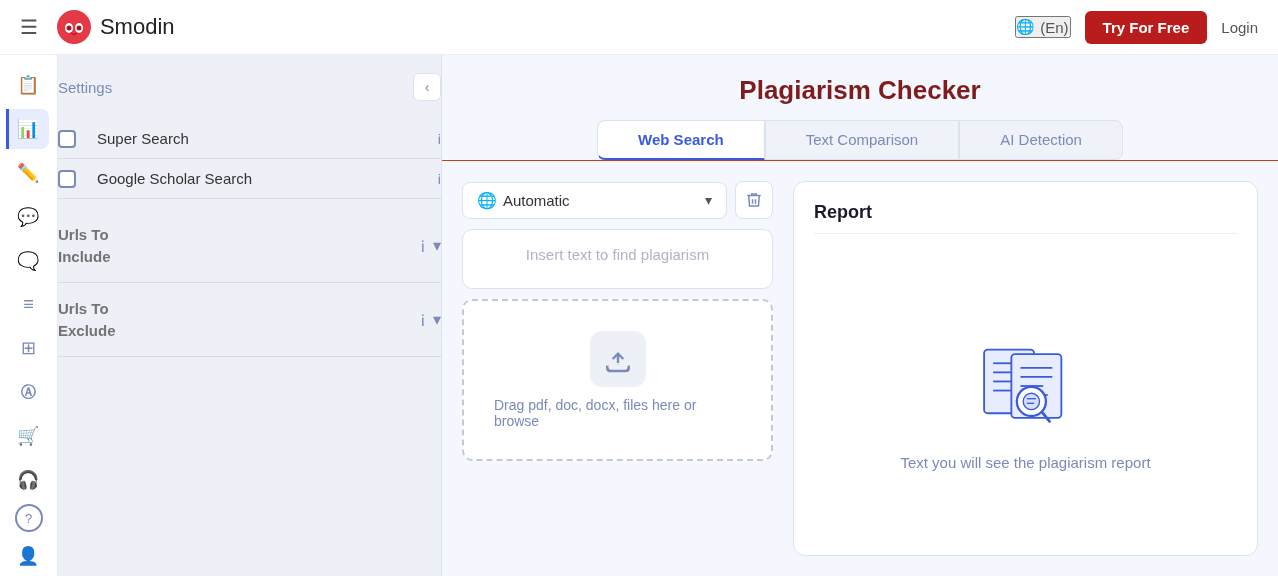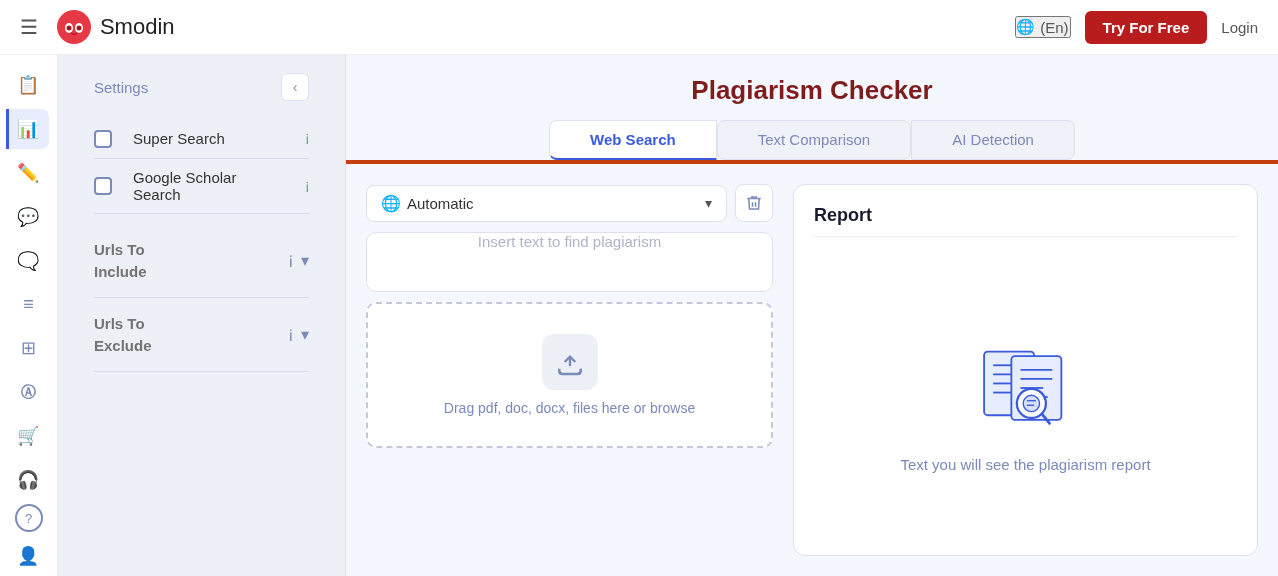--- a/index.html
+++ b/index.html
@@ -35,22 +35,22 @@
     }
     .sidebar-icon-item {
       width: 40px; height: 40px; display: flex; align-items: center; justify-content: center;
       border-radius: 8px; cursor: pointer; color: #7b8ab8; font-size: 18px;
       position: relative;
     }
     .sidebar-icon-item.active { background: #e8ecff; color: #3b5bdb; border-left: 3px solid #3b5bdb; border-radius: 0 8px 8px 0; margin-left: -3px; width: 43px; }
 
     
     .settings-panel {
-      width: 288px; background: #eef0f8; border-right: 1px solid #dde0ee;
-      padding: 18px 36px; display: flex; flex-direction: column; gap: 0;
+      width: 384px; background: #eef0f8; border-right: 1px solid #dde0ee;
+      padding: 18px 0; display: flex; flex-direction: column; gap: 0;
     }
     .settings-header {
       display: flex; align-items: center; justify-content: space-between;
       margin-bottom: 18px;
     }
     .settings-title { font-size: 15px; color: #7b8ab8; font-weight: 500; }
     .collapse-btn {
       width: 28px; height: 28px; background: #fff; border-radius: 6px;
       border: 1px solid #dde0ee; display: flex; align-items: center; justify-content: center;
       cursor: pointer; color: #7b8ab8; font-size: 14px;
@@ -80,26 +80,26 @@
     
     .main-content { flex: 1; display: flex; flex-direction: column; background: #f5f7ff; overflow: hidden; }
 
     .page-header {
       text-align: center; padding: 20px 0 0 0; background: #f5f7ff;
     }
     .page-title { font-size: 26px; font-weight: 700; color: #7f1d1d; margin-bottom: 14px; }
 
     .tabs-bar {
       display: flex; justify-content: center; gap: 0; margin-bottom: 0;
-      border-bottom: 4px solid #c2410c; background: #f5f7ff; padding: 0 40px;
+      border-bottom: 1px solid #c2410c; background: #f5f7ff; padding: 0 40px;
     }
     .tab-item {
       padding: 10px 40px; font-size: 15px; cursor: pointer; color: #7b8ab8;
       border: 1px solid #dde0ee; background: #f0f2fa; margin: 0;
-      border-radius: 8px;
+      border-radius: 0;
     }
     .tab-item:first-child { border-radius: 8px 0 0 8px; }
     .tab-item:last-child { border-radius: 0 8px 8px 0; }
     .tab-item.active { background: #fff; color: #3b5bdb; font-weight: 600; border-bottom: 2px solid #3b5bdb; }
 
     .content-area {
       display: flex; flex: 1; padding: 20px; gap: 20px; overflow: hidden;
     }
 
     
@@ -117,21 +117,21 @@
     .lang-selector-text { flex: 1; }
     .lang-selector-chevron { color: #555; font-size: 14px; }
     .delete-btn {
       width: 38px; height: 38px; background: #fff; border: 1px solid #dde0ee;
       border-radius: 8px; display: flex; align-items: center; justify-content: center;
       cursor: pointer; color: #7b8ab8; font-size: 16px;
     }
 
     .text-input-area {
       background: #fff; border: 1px solid #dde0ee; border-radius: 10px;
-      min-height: 60px; color: #b0b4c8; font-size: 15px;
+      padding: 16px; min-height: 60px; color: #b0b4c8; font-size: 15px;
       text-align: center;
     }
 
     .file-drop-zone {
       background: #fff; border: 2px dashed #c5c8dc; border-radius: 10px;
       display: flex; flex-direction: column; align-items: center; justify-content: flex-end;
       gap: 10px; padding: 30px; min-height: 130px; cursor: pointer;
     }
     .upload-icon-wrapper {
       width: 56px; height: 56px; background: #eef0f8; border-radius: 12px;

